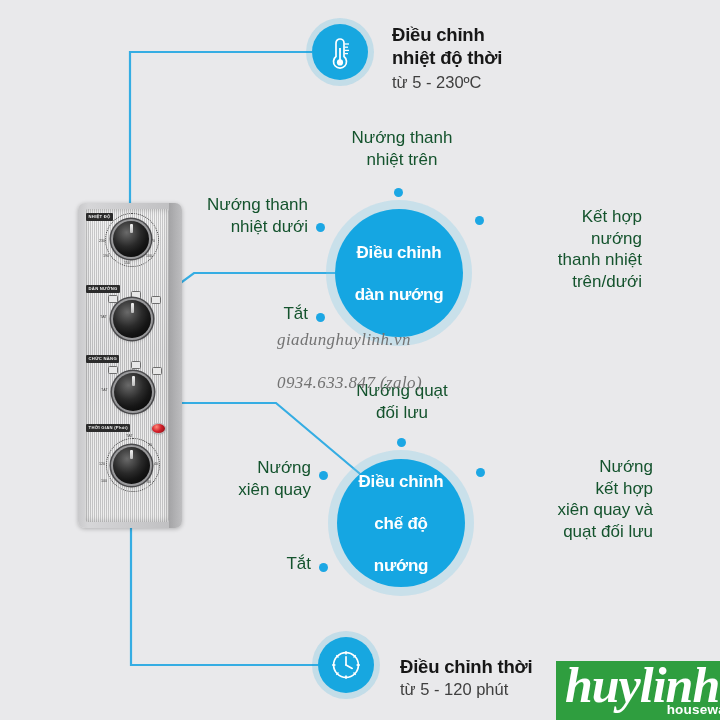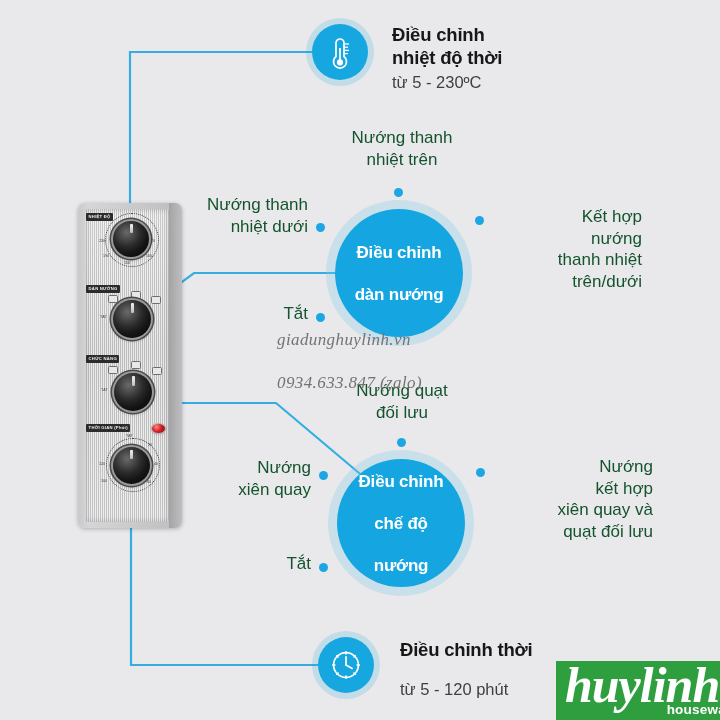--- a/index.html
+++ b/index.html
@@ -347,21 +347,21 @@
       <line x1="4.2" y1="18" x2="7.4" y2="18" stroke="#ffffff" stroke-width="1.7"></line>
       <line x1="28.6" y1="18" x2="31.8" y2="18" stroke="#ffffff" stroke-width="1.7"></line>
       <line x1="8.3" y1="8.3" x2="10.5" y2="10.5" stroke="#ffffff" stroke-width="1.4"></line>
       <line x1="25.5" y1="25.5" x2="27.7" y2="27.7" stroke="#ffffff" stroke-width="1.4"></line>
       <line x1="27.7" y1="8.3" x2="25.5" y2="10.5" stroke="#ffffff" stroke-width="1.4"></line>
       <line x1="10.5" y1="25.5" x2="8.3" y2="27.7" stroke="#ffffff" stroke-width="1.4"></line>
       <line x1="18" y1="18" x2="18" y2="9.8" stroke="#ffffff" stroke-width="1.7" stroke-linecap="round"></line>
       <line x1="18" y1="18" x2="24.2" y2="21.4" stroke="#ffffff" stroke-width="1.7" stroke-linecap="round"></line>
     </svg>
   </div>
-  <div class="callout-title" style="left:400px; top:638px;text-align:right;">
+  <div class="callout-title" style="left:400px; top:655px;text-align:right;">
     <div>Điều chỉnh thời</div>
   </div>
   <div class="callout-sub" style="left:400px; top:679px;">từ 5 - 120 phút</div>
 
   <div class="watermark" style="left:277px; top:330px;">giadunghuylinh.vn</div>
   <div class="watermark" style="left:277px; top:373px;">0934.633.847 (zalo)</div>
 
   <div class="logo">
     <div class="logo-main">huylinh</div>
     <div class="logo-sub">houseware</div>

